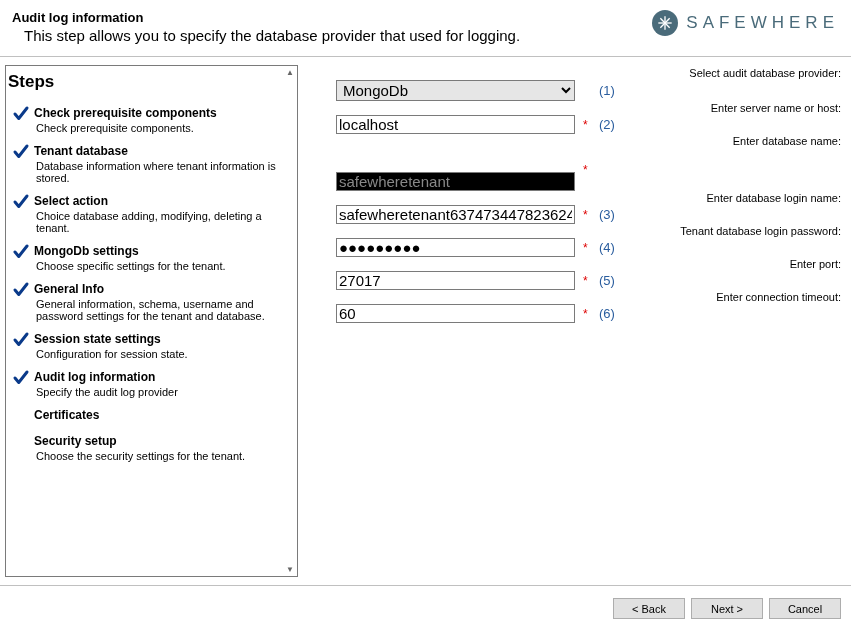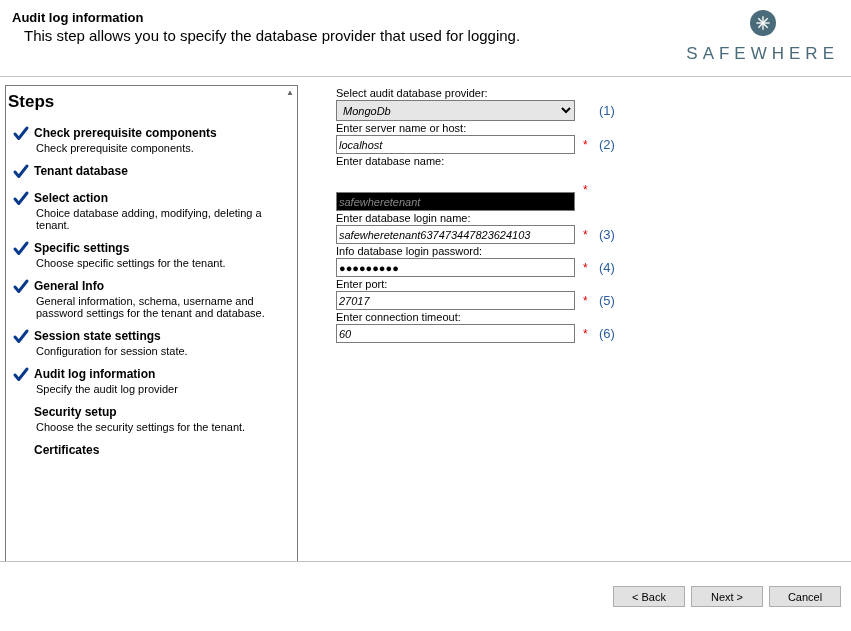--- a/index.html
+++ b/index.html
@@ -28,21 +28,20 @@
     .header-text p {
       margin: 0;
       padding-left: 12px;
       font-size: 15px;
     }
     .logo {
       display: flex;
       align-items: center;
       gap: 8px;
       color: #4a6b7a;
-      flex-direction: column;
     }
     .logo-circle {
       width: 26px;
       height: 26px;
       border-radius: 50%;
       background: #4a6b7a;
       display: flex;
       align-items: center;
       justify-content: center;
       color: #fff;
@@ -99,36 +98,36 @@
     }
     .content {
       flex: 1;
       padding: 10px 10px 0 30px;
     }
     .field-row { margin-bottom: 1px; }
     .field-label {
       display: block;
       font-size: 11px;
       margin-bottom: 1px;
+      text-align: right;
     }
     .field-input-row {
       display: flex;
       align-items: center;
       gap: 8px;
     }
     .field-input, .field-select {
       width: 239px;
       height: 19px;
       border: 1px solid #7a7a7a;
       padding: 0 2px;
       font-family: Tahoma, Arial, sans-serif;
-      font-size: 11px;
+      font-size: 15px;
       box-sizing: border-box;
       background: #fff;
-      font-style: italic;
     }
     .field-select {
       background: #e6e6e6;
       height: 21px;
     }
     .field-input[disabled] {
       background: #000000;
       color: #888;
       margin-top: 24px;
     }
@@ -140,21 +139,21 @@
     .annotation {
       color: #2a5d9e;
       font-size: 13px;
     }
     .footer {
       position: absolute;
       bottom: 0;
       left: 0;
       right: 0;
       border-top: 1px solid #c0c0c0;
-      padding: 24px 10px;
+      padding: 12px 10px;
       display: flex;
       justify-content: flex-end;
       gap: 6px;
       background: #fff;
     }
     .btn {
       min-width: 72px;
       height: 21px;
       border: 1px solid #adadad;
       background: #e1e1e1;
@@ -210,41 +209,42 @@
           </div>
         </div>
         <div class="step-item">
           <div class="step-check">
             <svg width="18" height="18" viewBox="0 0 24 24">
               <path d="M4 12 L9 18 L20 4" fill="none" stroke="#0a3a8a" stroke-width="4" stroke-linecap="round" stroke-linejoin="round"></path>
             </svg>
           </div>
           <div class="step-content">
             <div class="step-title">Tenant database</div>
+            <div class="step-desc">Database information where tenant information is stored.</div>
           </div>
         </div>
         <div class="step-item">
           <div class="step-check">
             <svg width="18" height="18" viewBox="0 0 24 24">
               <path d="M4 12 L9 18 L20 4" fill="none" stroke="#0a3a8a" stroke-width="4" stroke-linecap="round" stroke-linejoin="round"></path>
             </svg>
           </div>
           <div class="step-content">
             <div class="step-title">Select action</div>
             <div class="step-desc">Choice database adding, modifying, deleting a tenant.</div>
           </div>
         </div>
         <div class="step-item">
           <div class="step-check">
             <svg width="18" height="18" viewBox="0 0 24 24">
               <path d="M4 12 L9 18 L20 4" fill="none" stroke="#0a3a8a" stroke-width="4" stroke-linecap="round" stroke-linejoin="round"></path>
             </svg>
           </div>
           <div class="step-content">
-            <div class="step-title">Specific settings</div>
+            <div class="step-title">MongoDb settings</div>
             <div class="step-desc">Choose specific settings for the tenant.</div>
           </div>
         </div>
         <div class="step-item">
           <div class="step-check">
             <svg width="18" height="18" viewBox="0 0 24 24">
               <path d="M4 12 L9 18 L20 4" fill="none" stroke="#0a3a8a" stroke-width="4" stroke-linecap="round" stroke-linejoin="round"></path>
             </svg>
           </div>
           <div class="step-content">
@@ -270,28 +270,28 @@
             </svg>
           </div>
           <div class="step-content">
             <div class="step-title">Audit log information</div>
             <div class="step-desc">Specify the audit log provider</div>
           </div>
         </div>
         <div class="step-item">
           <div class="step-check"></div>
           <div class="step-content">
+            <div class="step-title">Certificates</div>
+          </div>
+        </div>
+        <div class="step-item">
+          <div class="step-check"></div>
+          <div class="step-content">
             <div class="step-title">Security setup</div>
             <div class="step-desc">Choose the security settings for the tenant.</div>
-          </div>
-        </div>
-        <div class="step-item">
-          <div class="step-check"></div>
-          <div class="step-content">
-            <div class="step-title">Certificates</div>
           </div>
         </div>
       </div>
     <span class="scroll-hint-down">▼</span>
   </div>
 
   <div class="content">
 
     <div class="field-row">
       <label class="field-label">Select audit database provider:</label>
@@ -325,21 +325,21 @@
     <div class="field-row">
       <label class="field-label">Enter database login name:</label>
       <div class="field-input-row">
         <input class="field-input" type="text" value="safewheretenant637473447823624103" style="">
         <span class="asterisk">*</span>
         <span class="annotation">(3)</span>
       </div>
     </div>
 
     <div class="field-row">
-      <label class="field-label">Info database login password:</label>
+      <label class="field-label">Tenant database login password:</label>
       <div class="field-input-row">
         <input class="field-input" type="text" value="●●●●●●●●●" style="">
         <span class="asterisk">*</span>
         <span class="annotation">(4)</span>
       </div>
     </div>
 
     <div class="field-row">
       <label class="field-label">Enter port:</label>
       <div class="field-input-row">

